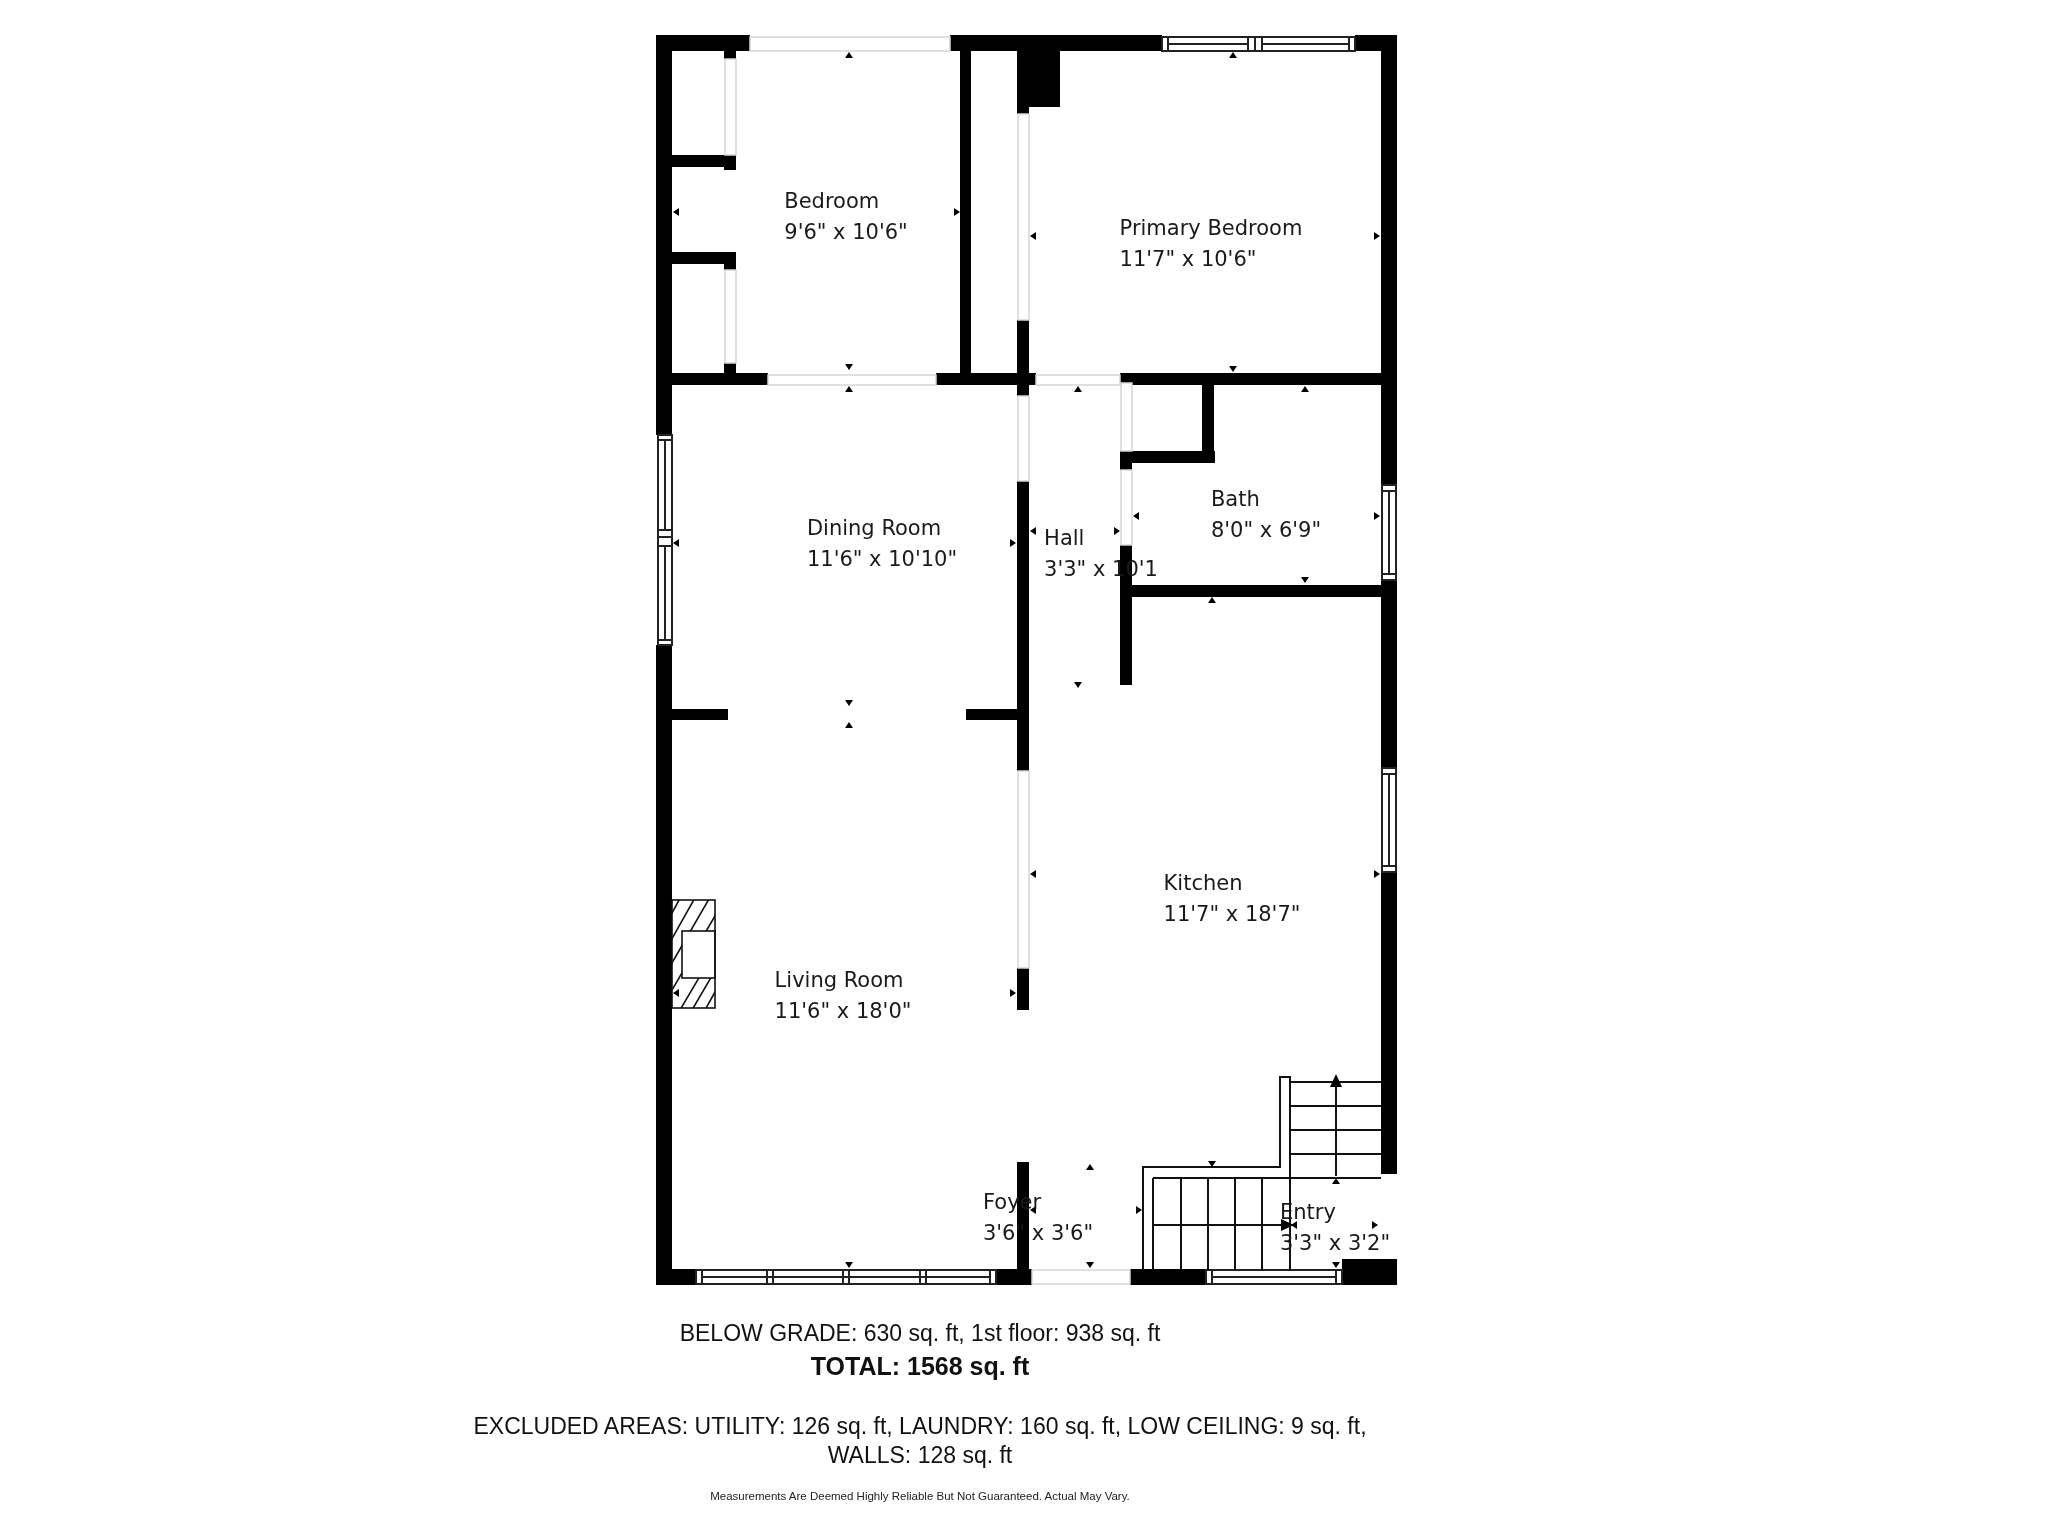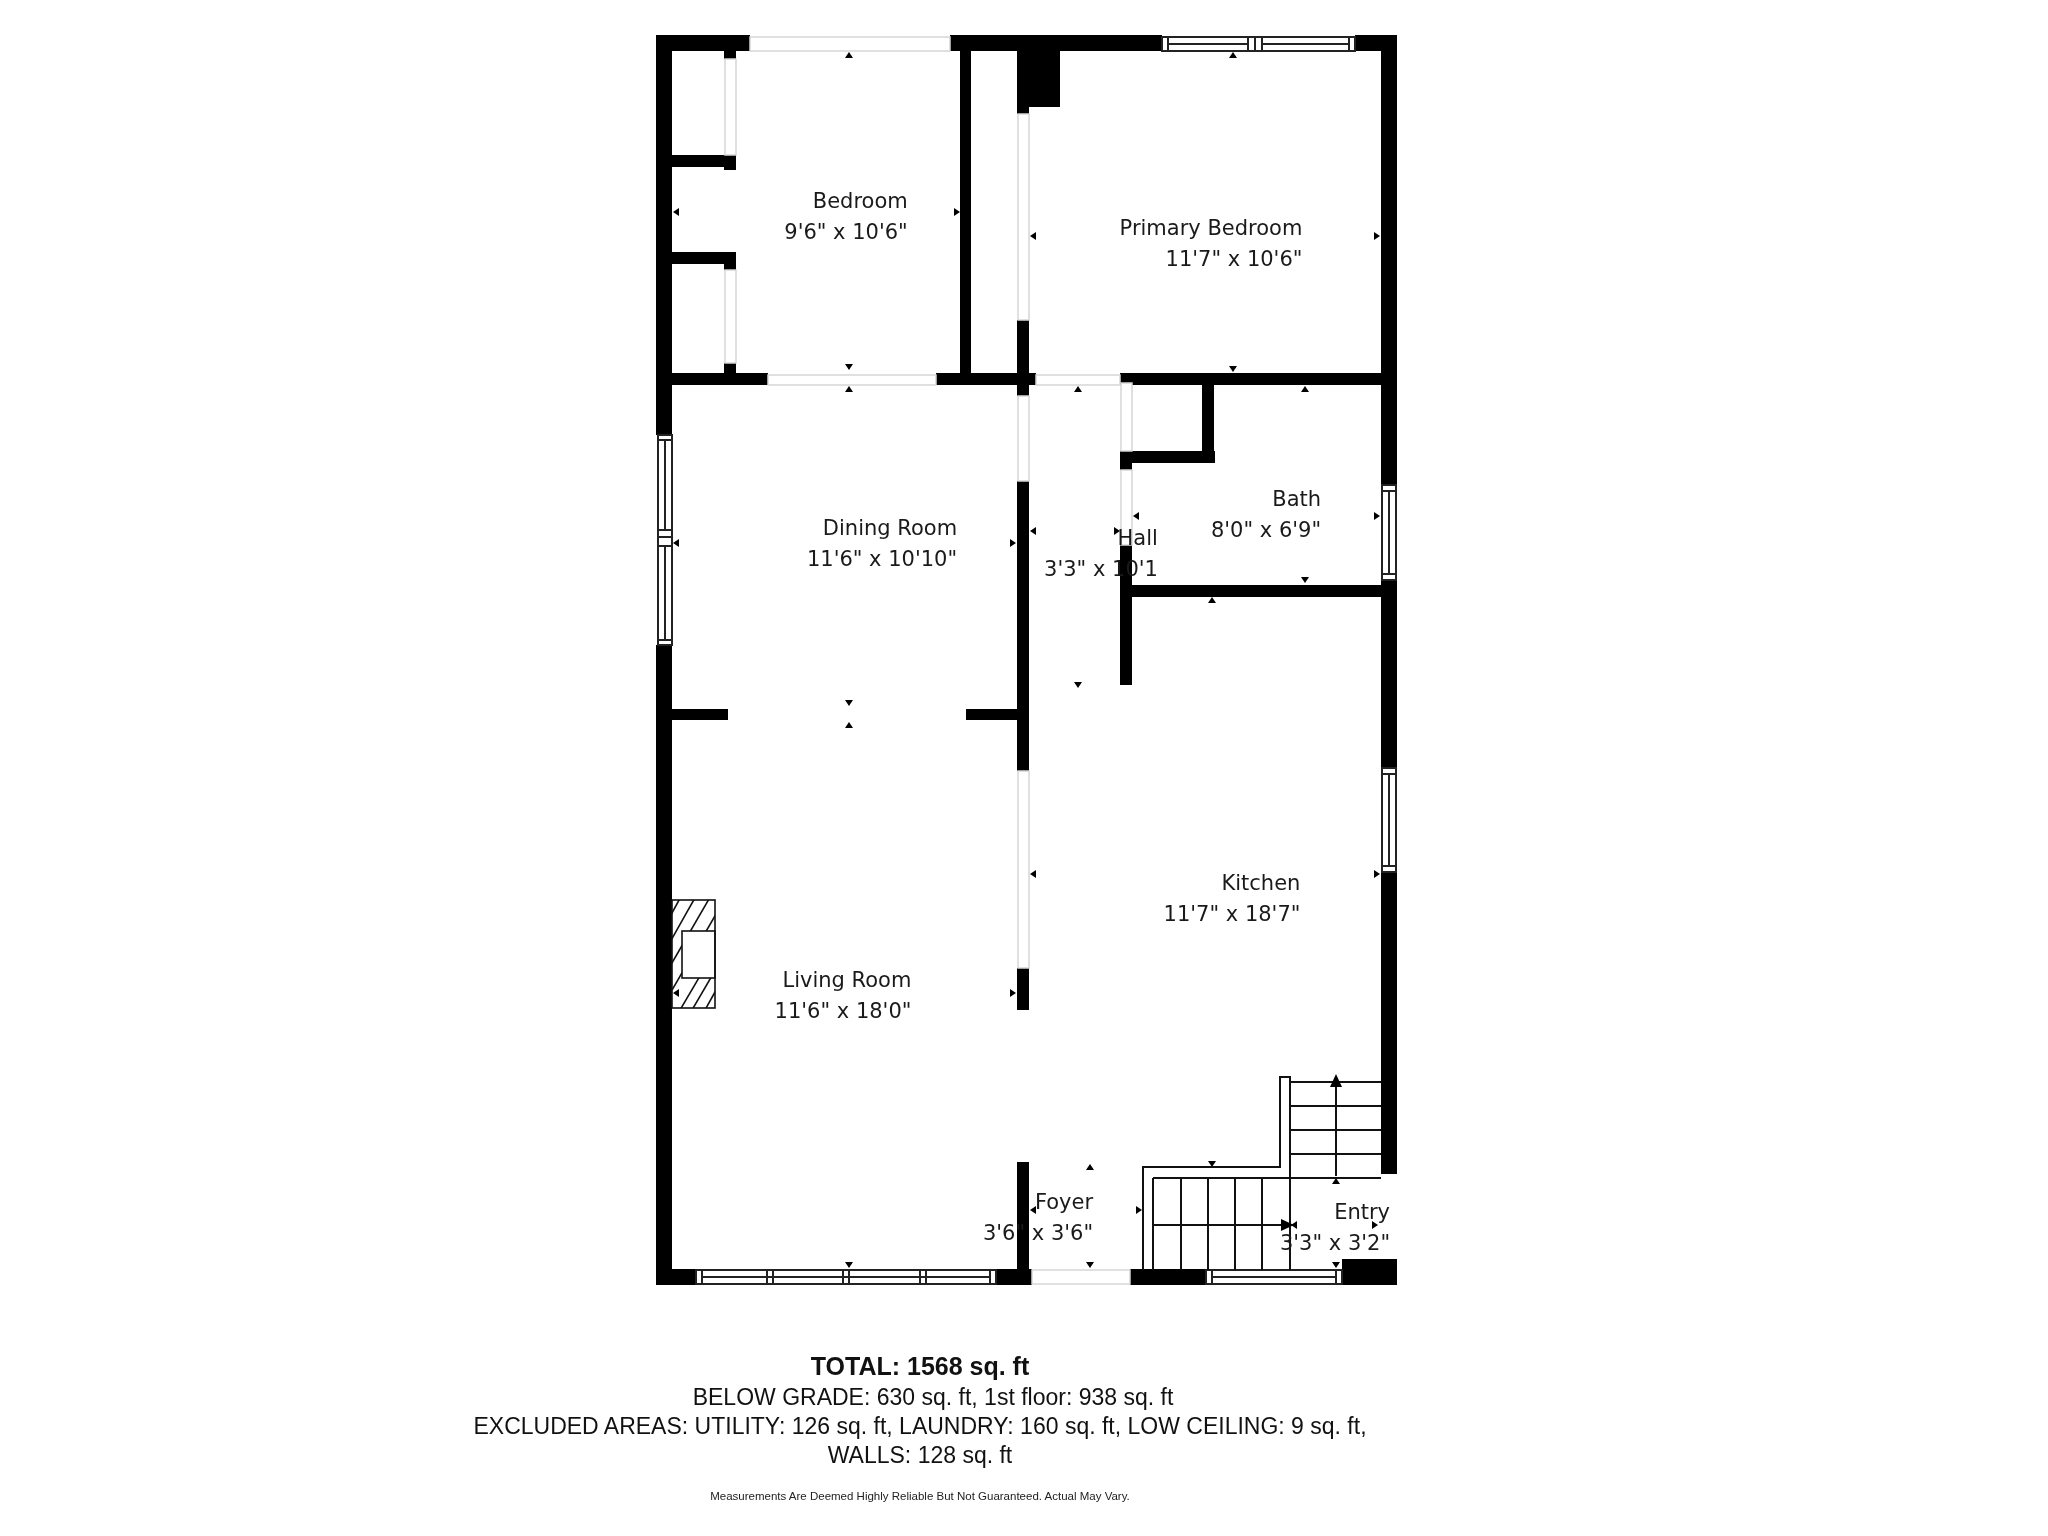--- a/index.html
+++ b/index.html
@@ -5,25 +5,25 @@
   html, body { margin:0; padding:0; background:#ffffff; }
   body { width:2048px; height:1536px; position:relative; overflow:hidden; font-family:"DejaVu Sans", sans-serif; color:#111; }
   #plan { position:absolute; left:0; top:0; width:2048px; height:1536px; }
   .wall { fill:#000; }
   .opening { fill:#fff; stroke:#d6d6d6; stroke-width:1.5; }
   .win { fill:#fff; stroke:#222; stroke-width:2; }
   .winline { stroke:#222; stroke-width:2; }
   .thin { fill:none; stroke:#111; stroke-width:2; }
   .hatch { stroke:#111; stroke-width:1.6; }
   .arrow { fill:#000; }
-  .room-label { position:absolute; text-align:right; font-family:"DejaVu Sans", sans-serif; font-size:21px; line-height:31px; color:#1a1a1a; white-space:nowrap; transform:translateX(-50%); }
+  .room-label { position:absolute; text-align:left; font-family:"DejaVu Sans", sans-serif; font-size:21px; line-height:31px; color:#1a1a1a; white-space:nowrap; transform:translateX(-50%); }
   .footer { position:absolute; left:0; width:1840px; text-align:center; font-family:"Liberation Sans", sans-serif; color:#111; }
   .f-total { top:1352px; font-size:25px; font-weight:bold; }
   .f-line { font-size:23px; }
-  .f-below { top:1384px;margin-left:13px; }
+  .f-below { top:1320px; }
   .f-excl { top:1413px; }
   .f-walls { top:1442px; }
   .f-disc { top:1490px; font-size:11.5px; color:#222; }
 </style>
 </head>
 <body>
 
 <svg id="plan" viewBox="0 0 2048 1536" xmlns="http://www.w3.org/2000/svg">
 
   <g>

